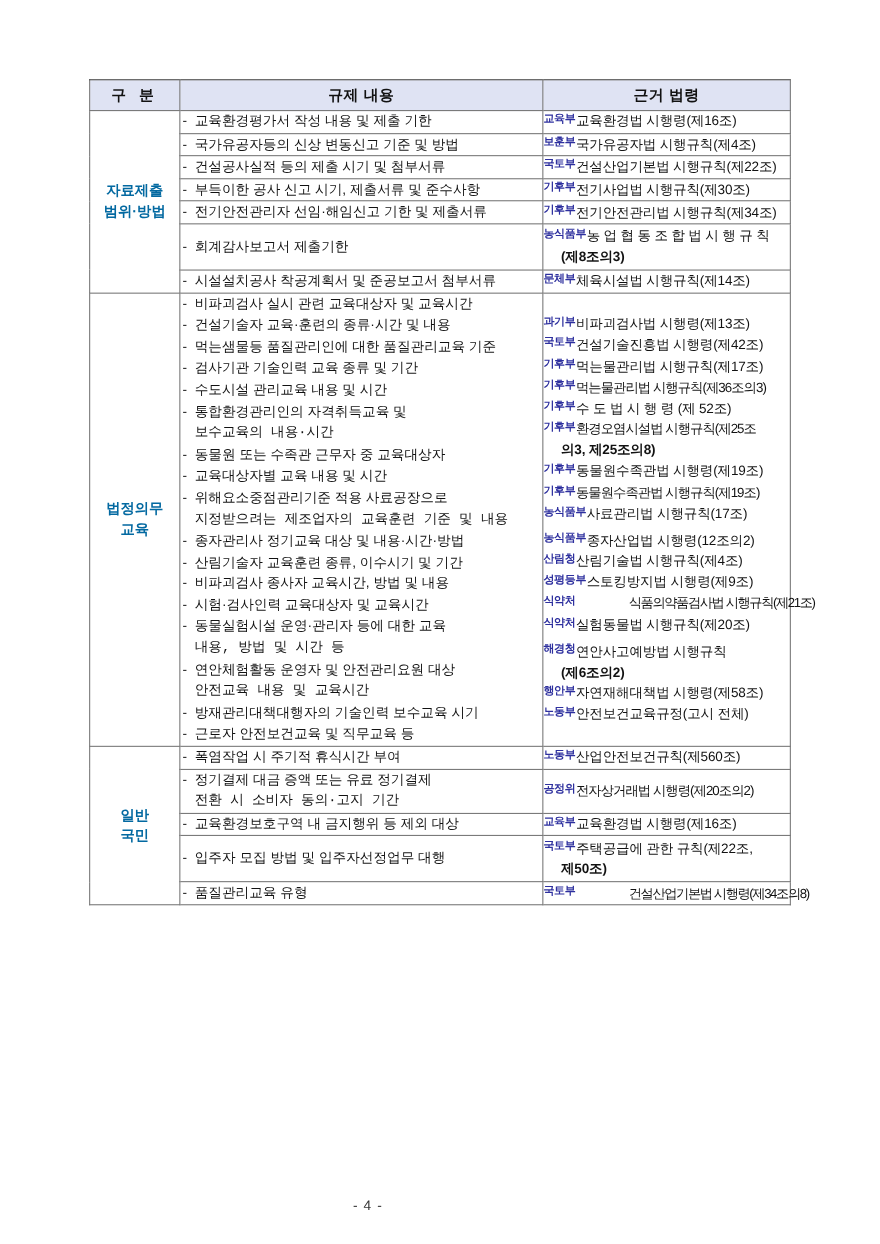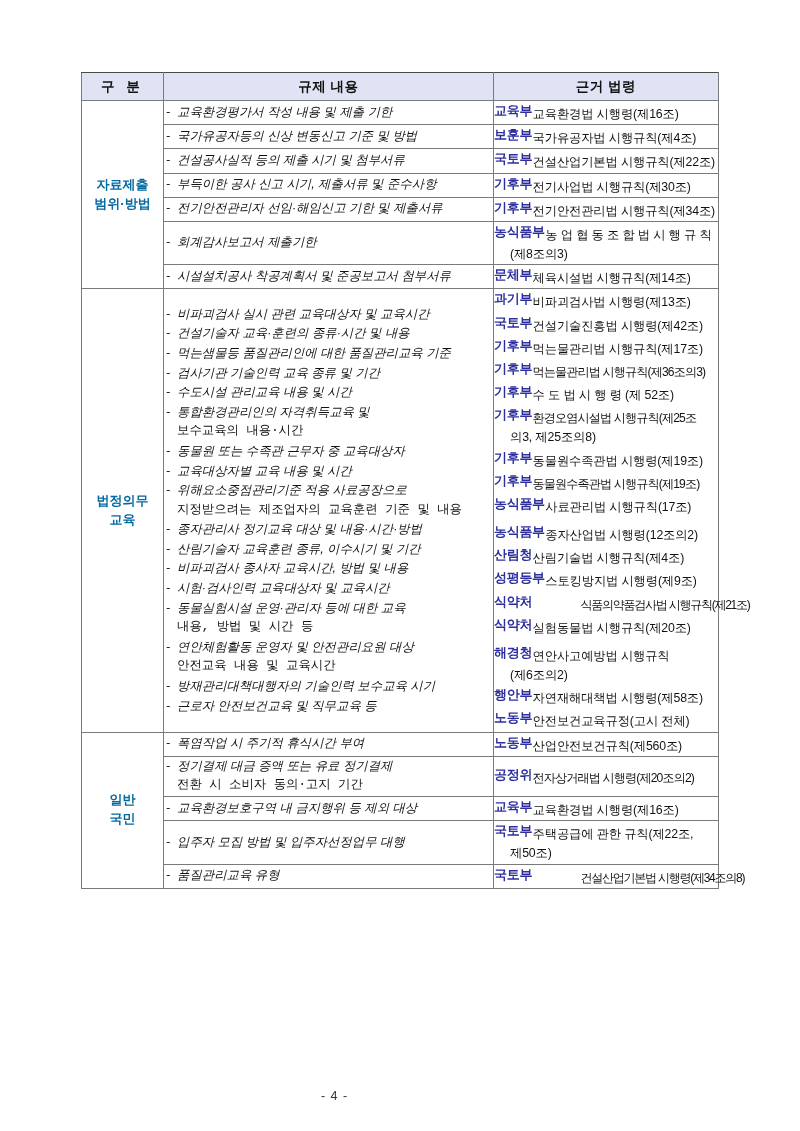--- a/index.html
+++ b/index.html
@@ -72,21 +72,20 @@
     font-size: 12.4px;
     line-height: 1.58;
     padding: 3px 4px 3px 7px;
     color: #121212;
   }
   .c-line {
     display: block;
     position: relative;
     padding-left: 13px;
     white-space: nowrap;
-    font-style: italic;
   }
   .c-line::before {
     content: "-";
     position: absolute;
     left: 2px;
     top: 0;
     color: #222;
   }
   .c-cont2 {
     display: block;
@@ -104,28 +103,30 @@
     color: #121212;
   }
   .l-line {
     display: block;
     white-space: nowrap;
   }
   .l-cont2 {
     display: block;
     padding-left: 16px;
     white-space: nowrap;
+    font-weight: bold;
   }
   .ministry {
-    font-size: 13px;
+    font-size: 10px;
     font-weight: bold;
     color: #2d2f9e;
     vertical-align: 3px;
     letter-spacing: -0.3px;
     margin-right: 0.5px;
+    font-family: Liberation Mono, monospace;
   }
   .law-name { letter-spacing: -0.15px; }
   .tight { letter-spacing: -0.85px; font-size: 12.1px; text-align: center; }
   .xtight { letter-spacing: -1.25px; font-size: 12.0px; padding-left: 48px; }
 
   .row-tall td { height: 41px; }
 
   .page-number {
     position: absolute;
     left: 0;

